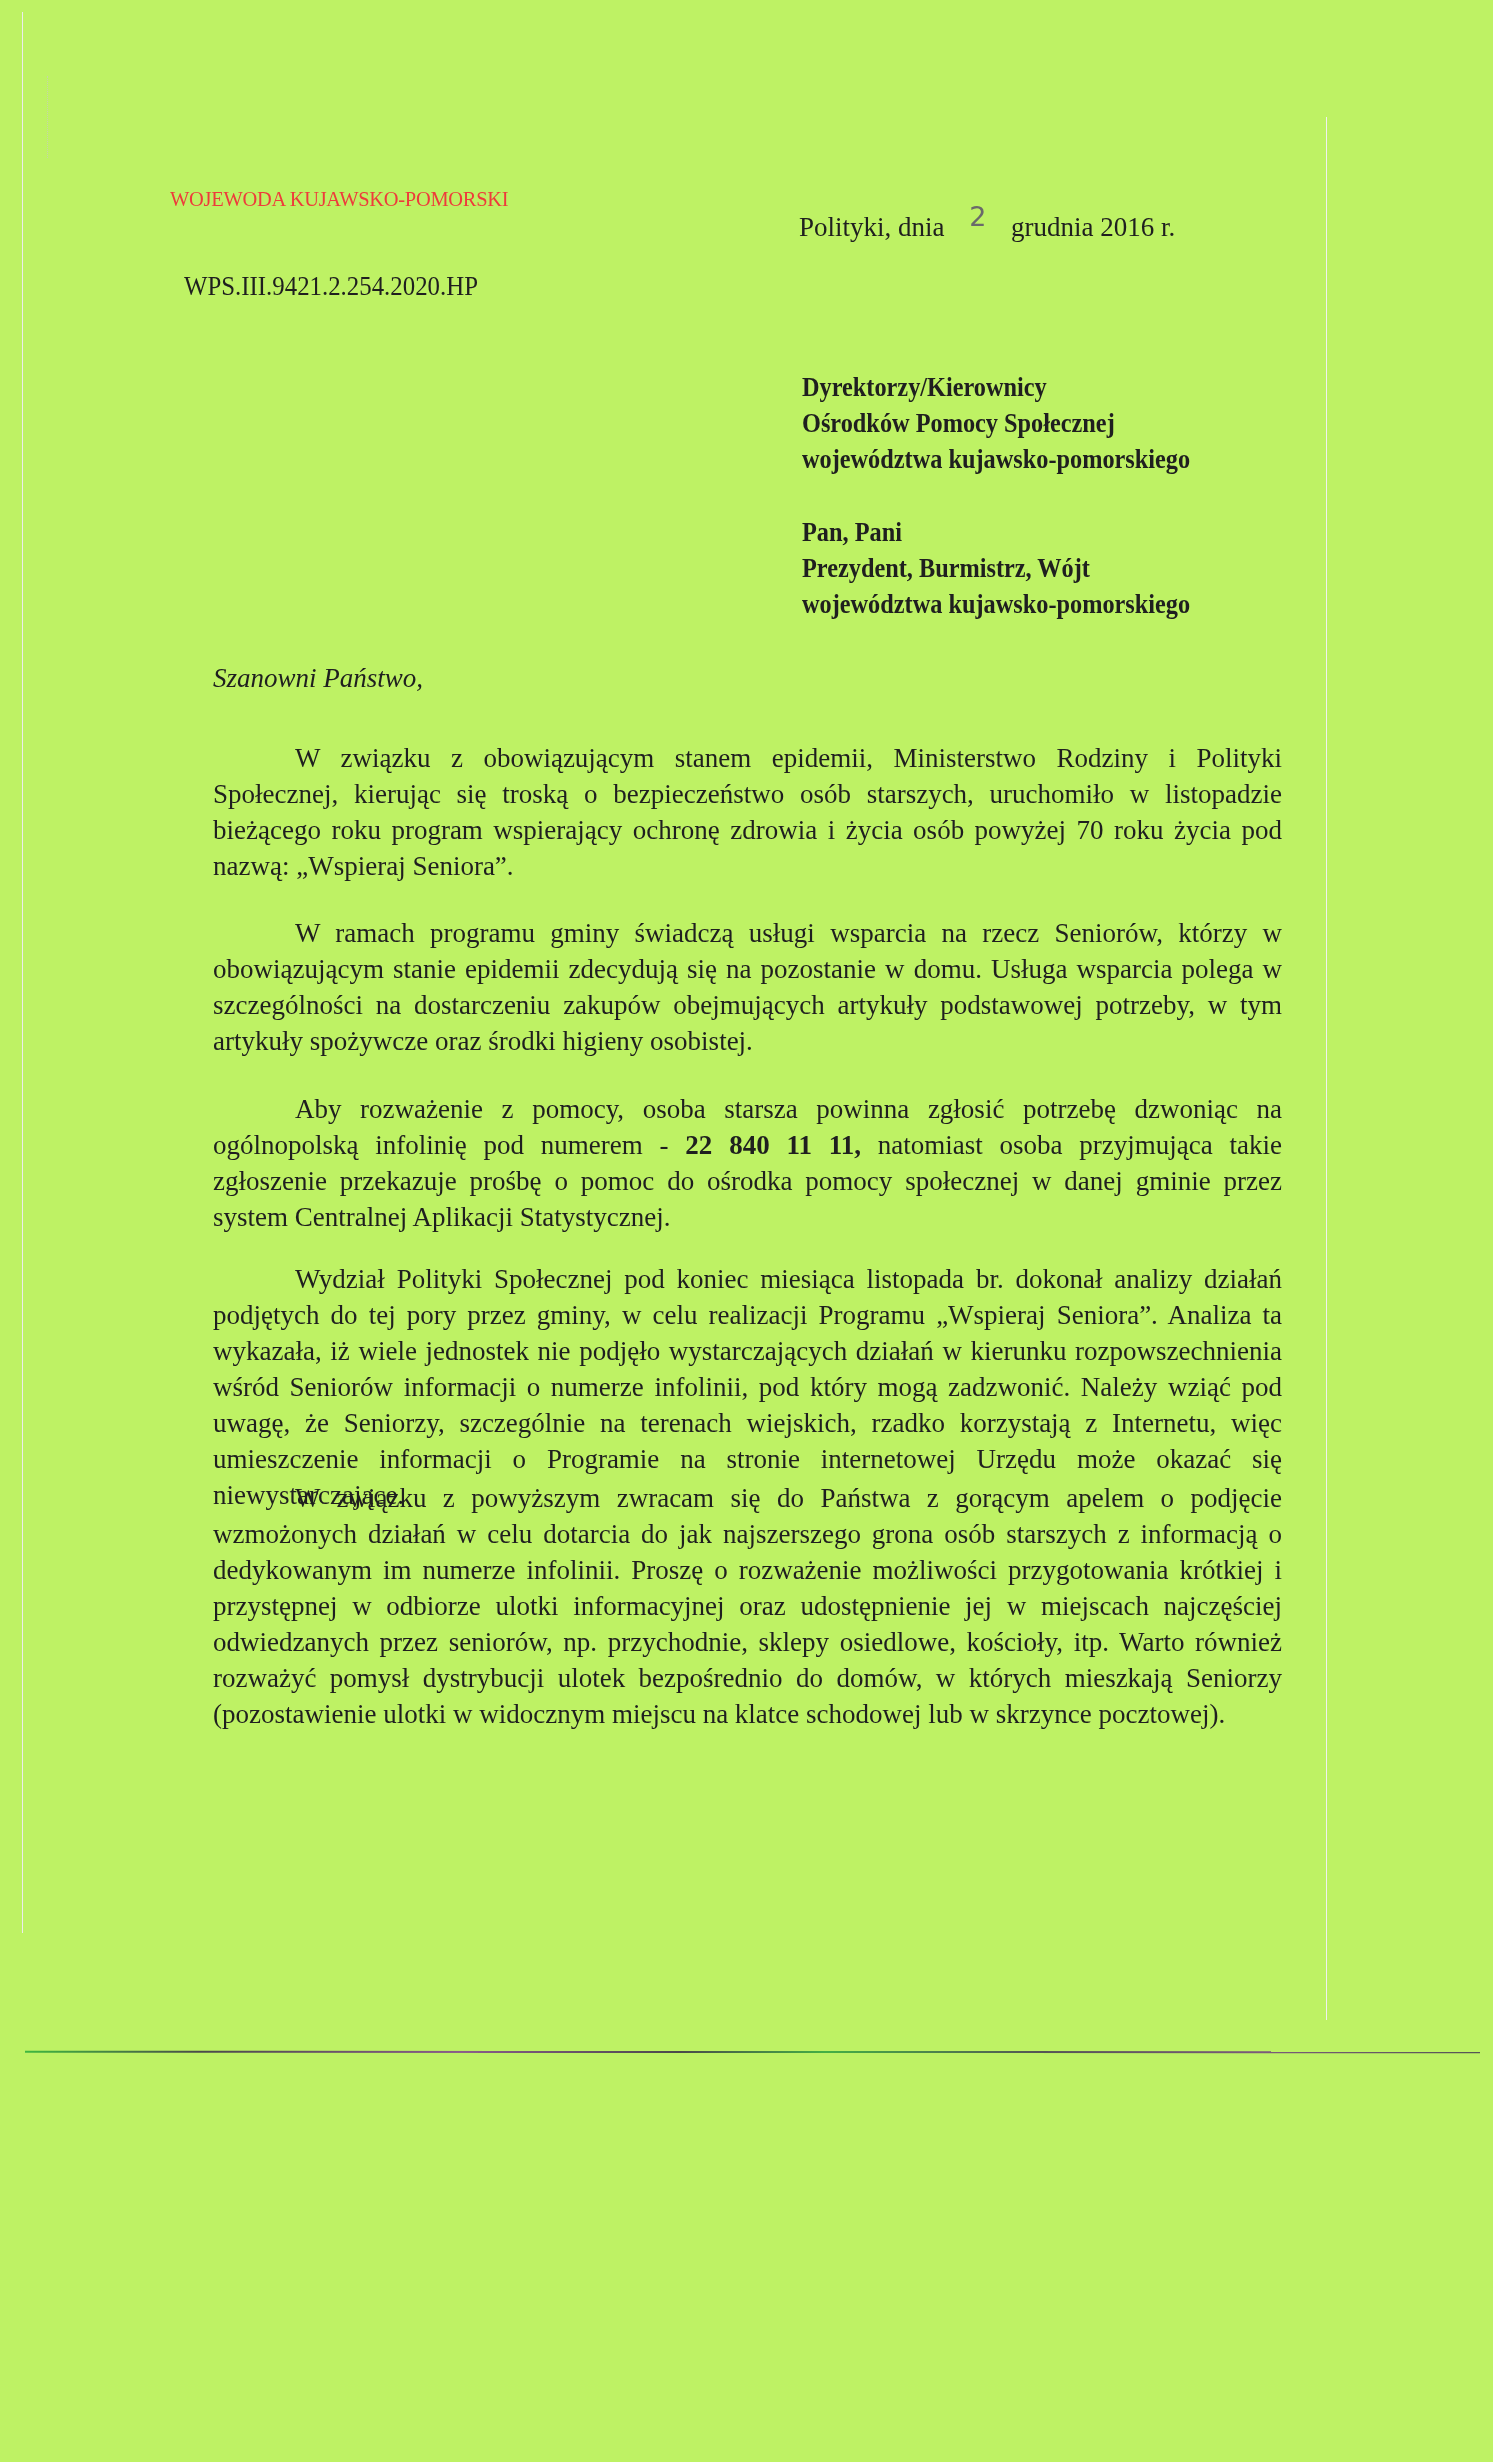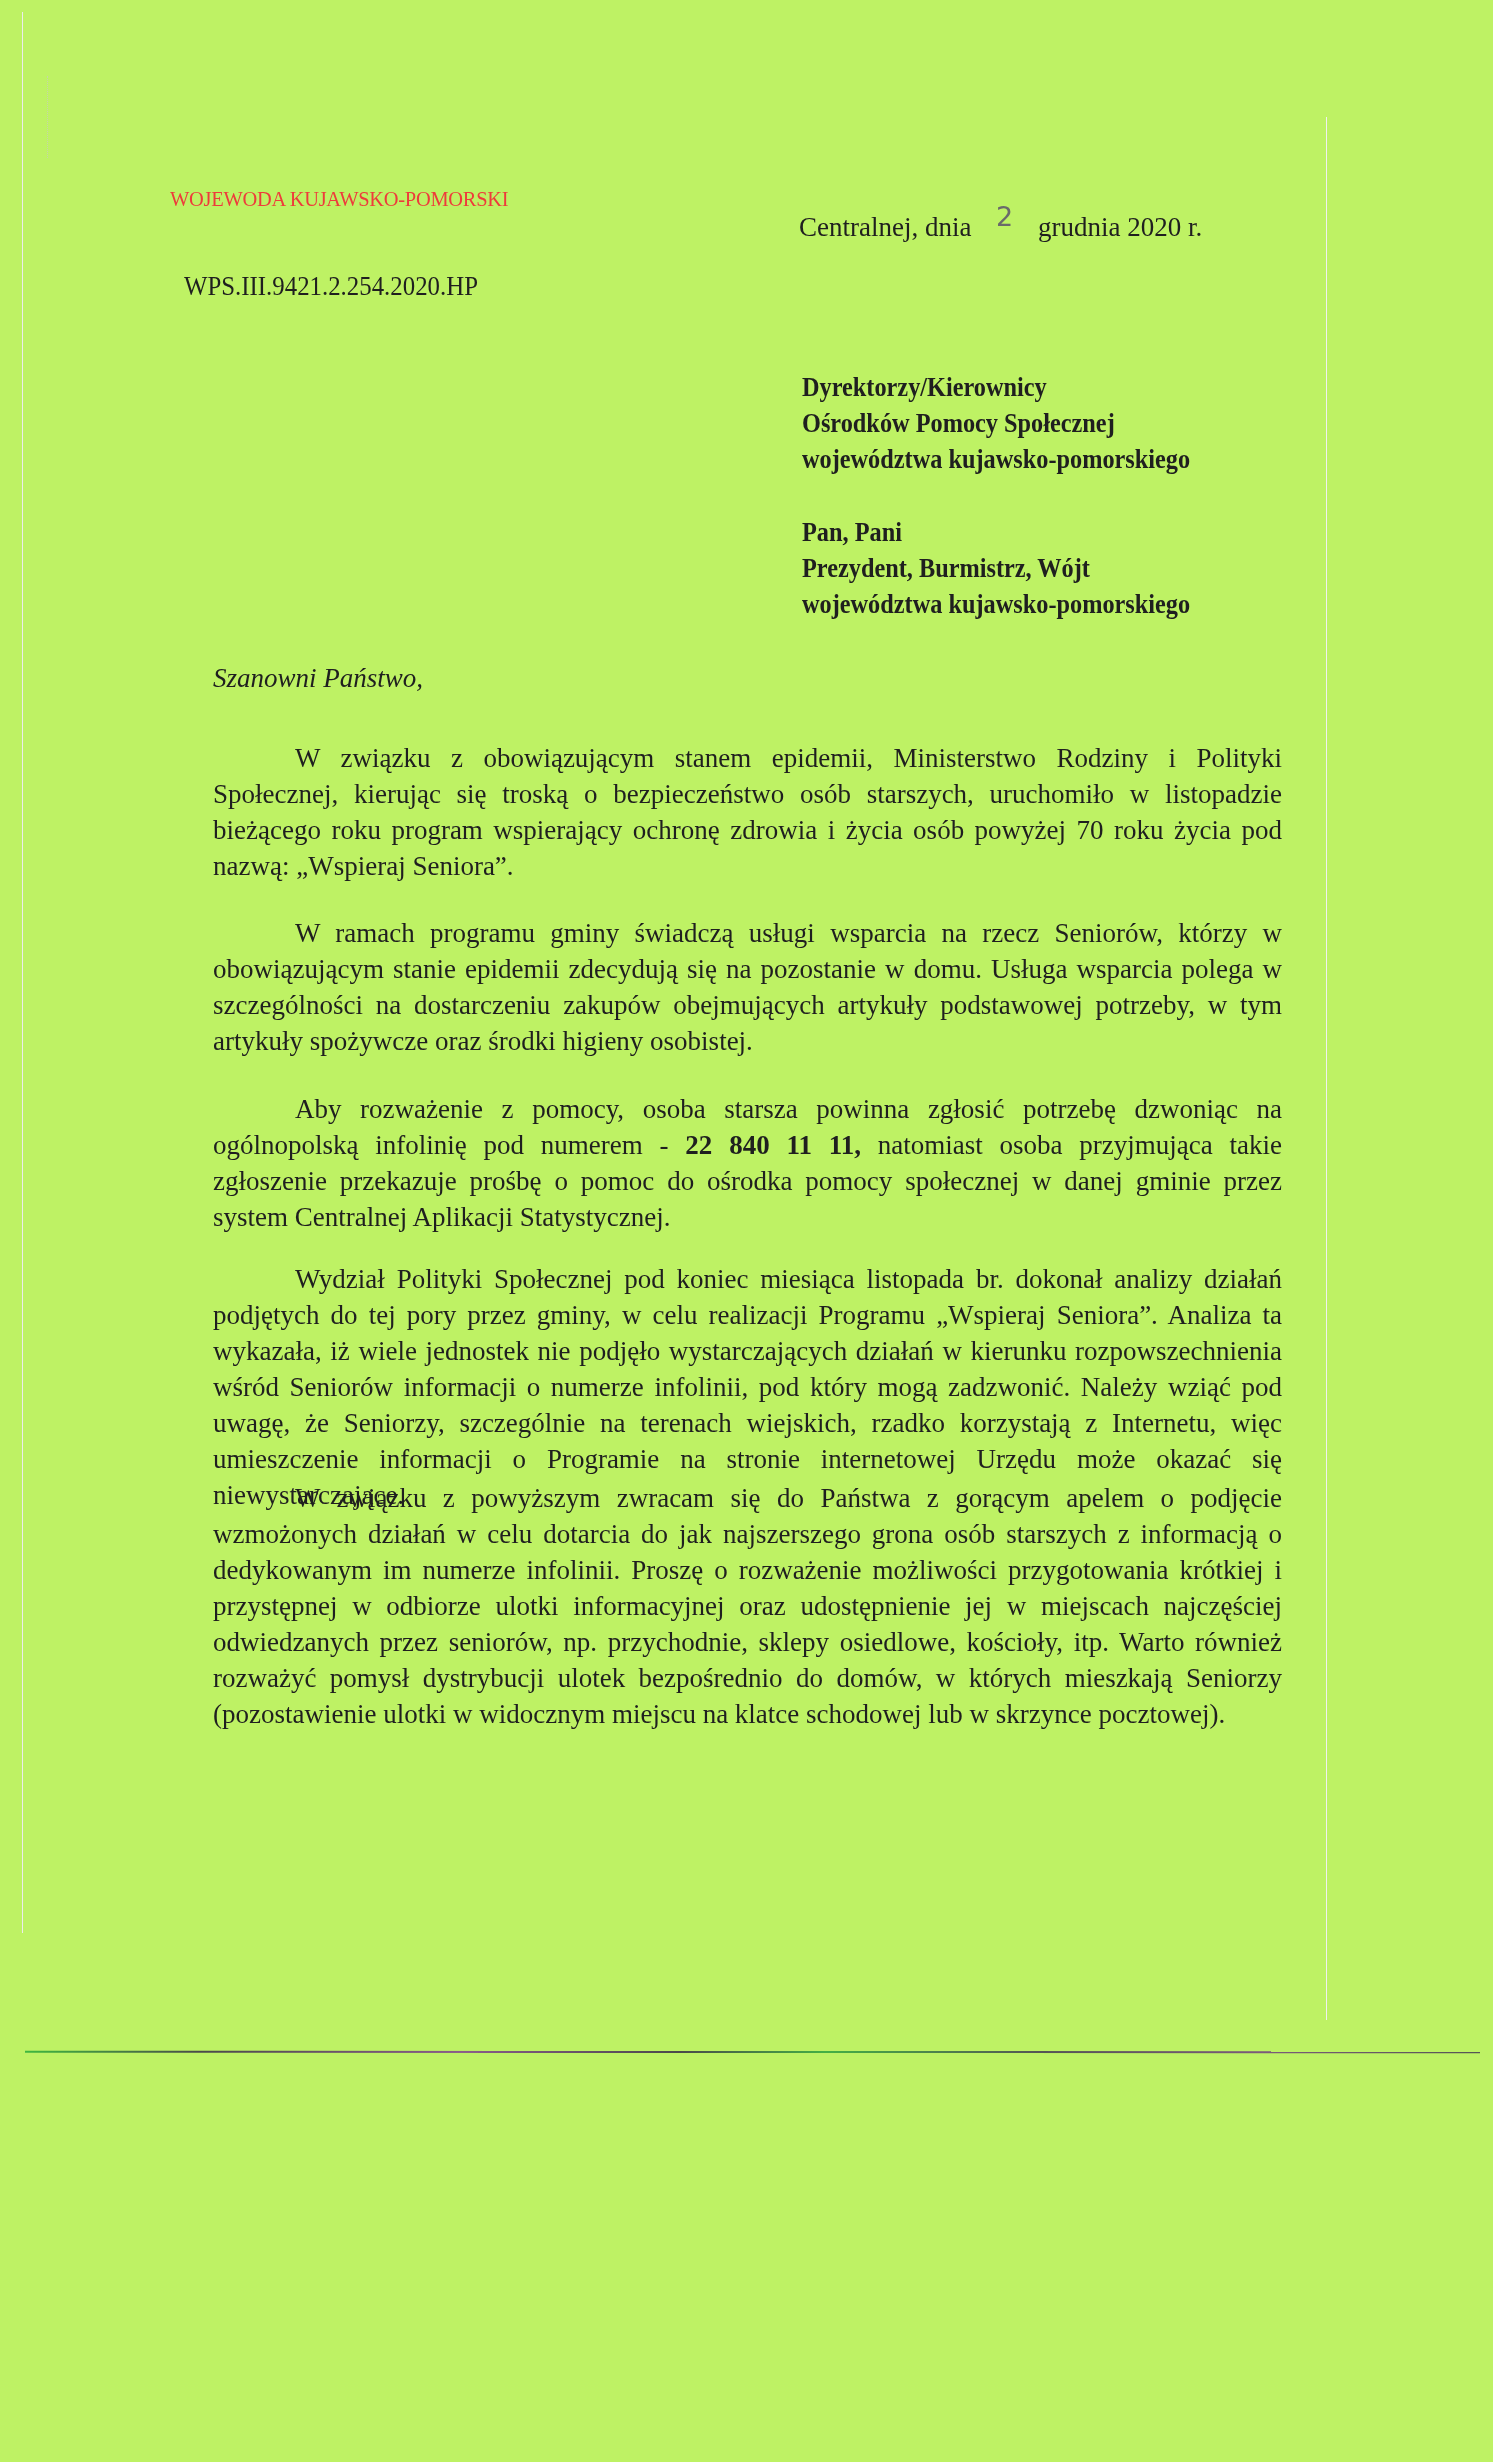--- a/index.html
+++ b/index.html
@@ -131,23 +131,23 @@
 <div class="page">
   <div class="scan-edge-left"></div>
   <div class="scan-edge-right"></div>
   <div class="scan-mark"></div>
 
   <div class="header-red" style="color: rgb(238, 59, 59);">WOJEWODA KUJAWSKO-POMORSKI</div>
 
   <div class="ref-number">WPS.III.9421.2.254.2020.HP</div>
 
   <div class="date-line">
-    <span>Centralnej, dnia</span>
+    <span>Polityki, dnia</span>
     <span class="handwritten-day">2</span>
-    <span>grudnia 2020 r.</span>
+    <span>grudnia 2016 r.</span>
   </div>
 
   <div class="recipient r1">
     <div>Dyrektorzy/Kierownicy</div>
     <div>Ośrodków Pomocy Społecznej</div>
     <div>województwa kujawsko-pomorskiego</div>
   </div>
 
   <div class="recipient r2">
     <div>Pan, Pani</div>

